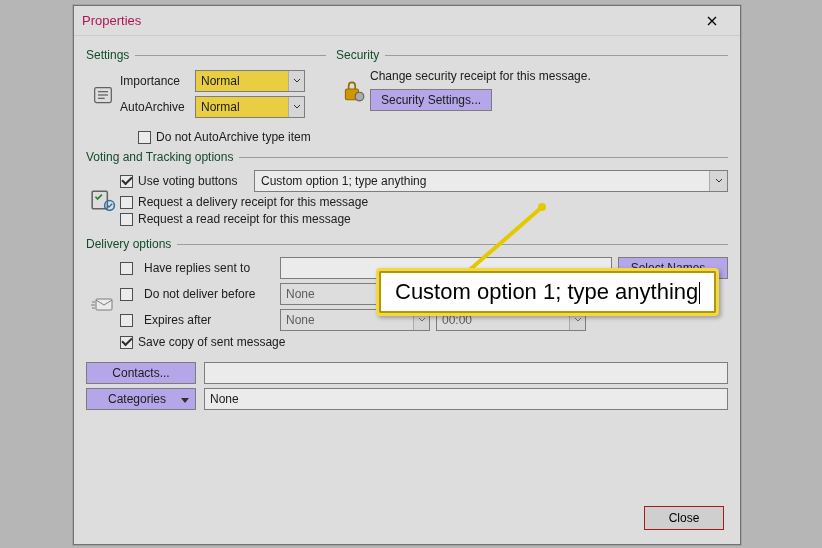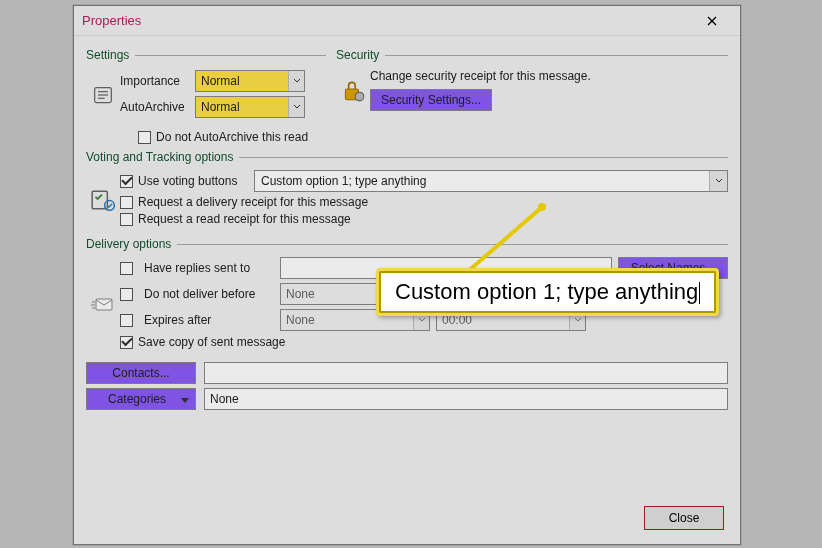--- a/index.html
+++ b/index.html
@@ -24,21 +24,21 @@
   .iconslot { width:34px; display:flex; justify-content:center; padding-top:2px; }
   .fields { flex:1; }
   .fieldrow { display:flex; align-items:center; margin:4px 0; }
   .fieldrow .lbl { width:75px; }
   .combo { flex:1; height:22px; background:#fde047; border:1px solid #888; display:flex; align-items:center; padding:0 16px 0 5px; position:relative; font-size:12px; }
   .combo.dis { background:#f0f0f0; color:#666; }
   .combo .dd { position:absolute; right:0; top:0; width:16px; height:100%; border-left:1px solid #bbb; background:#e9e9e9; display:flex; align-items:center; justify-content:center; }
   .chk { display:flex; align-items:center; margin:3px 0; }
   .chkbox { width:13px; height:13px; border:1px solid #555; background:#fff; margin-right:5px; display:flex; align-items:center; justify-content:center; }
   .chkbox.checked::before { content:""; display:block; width:8px; height:4px; border-left:2px solid #333; border-bottom:2px solid #333; transform:rotate(-45deg) translate(1px,-1px); }
-  .btn { height:22px; background:#8b5cf6; border:1px solid #888; padding:0 10px; display:inline-flex; align-items:center; font-size:12px; }
+  .btn { height:22px; background:#c4b5fd; border:1px solid #888; padding:0 10px; display:inline-flex; align-items:center; font-size:12px; }
   .btn.dd { padding-right:18px; position:relative; }
   .btn.dd::after { content:""; position:absolute; right:6px; top:9px; width:0; height:0; border-left:4px solid transparent; border-right:4px solid transparent; border-top:5px solid #333; }
   .input { height:22px; background:#fff; border:1px solid #888; padding:0 5px; font-size:12px; }
   .closebtn { position:absolute; right:16px; bottom:14px; width:80px; height:24px; background:#e1e1e1; border:1px solid #b91c1c; display:flex; align-items:center; justify-content:center; font-size:12px; }
   .grid3 { display:grid; grid-template-columns: 52px 104px 150px 150px 1fr; gap:4px 6px; align-items:center; }
   .longcombo { height:22px; background:#fff; border:1px solid #888; padding:0 18px 0 6px; position:relative; display:flex; align-items:center; font-size:12px; }
   .longcombo .dd { position:absolute; right:0; top:0; width:18px; height:100%; border-left:1px solid #bbb; background:#e9e9e9; display:flex; align-items:center; justify-content:center; }
   .indent { display:flex; align-items:center; margin:4px 0; }
   .callout {
     position:absolute; left:376px; top:268px;
@@ -135,21 +135,21 @@
                 </div>
             </div>
           </div>
         </div>
       </div>
     </div>
 
     <div style="margin:8px 0 4px 52px">
       <div class="chk">
         <div class="chkbox"></div>
-        <span>Do not AutoArchive this read</span>
+        <span>Do not AutoArchive type item</span>
       </div>
     </div>
 
     <div class="section-title">
         <span>Voting and Tracking options</span>
         <div class="rule"></div>
       </div>
 
     <div class="iconblock">
       <div class="iconslot">

